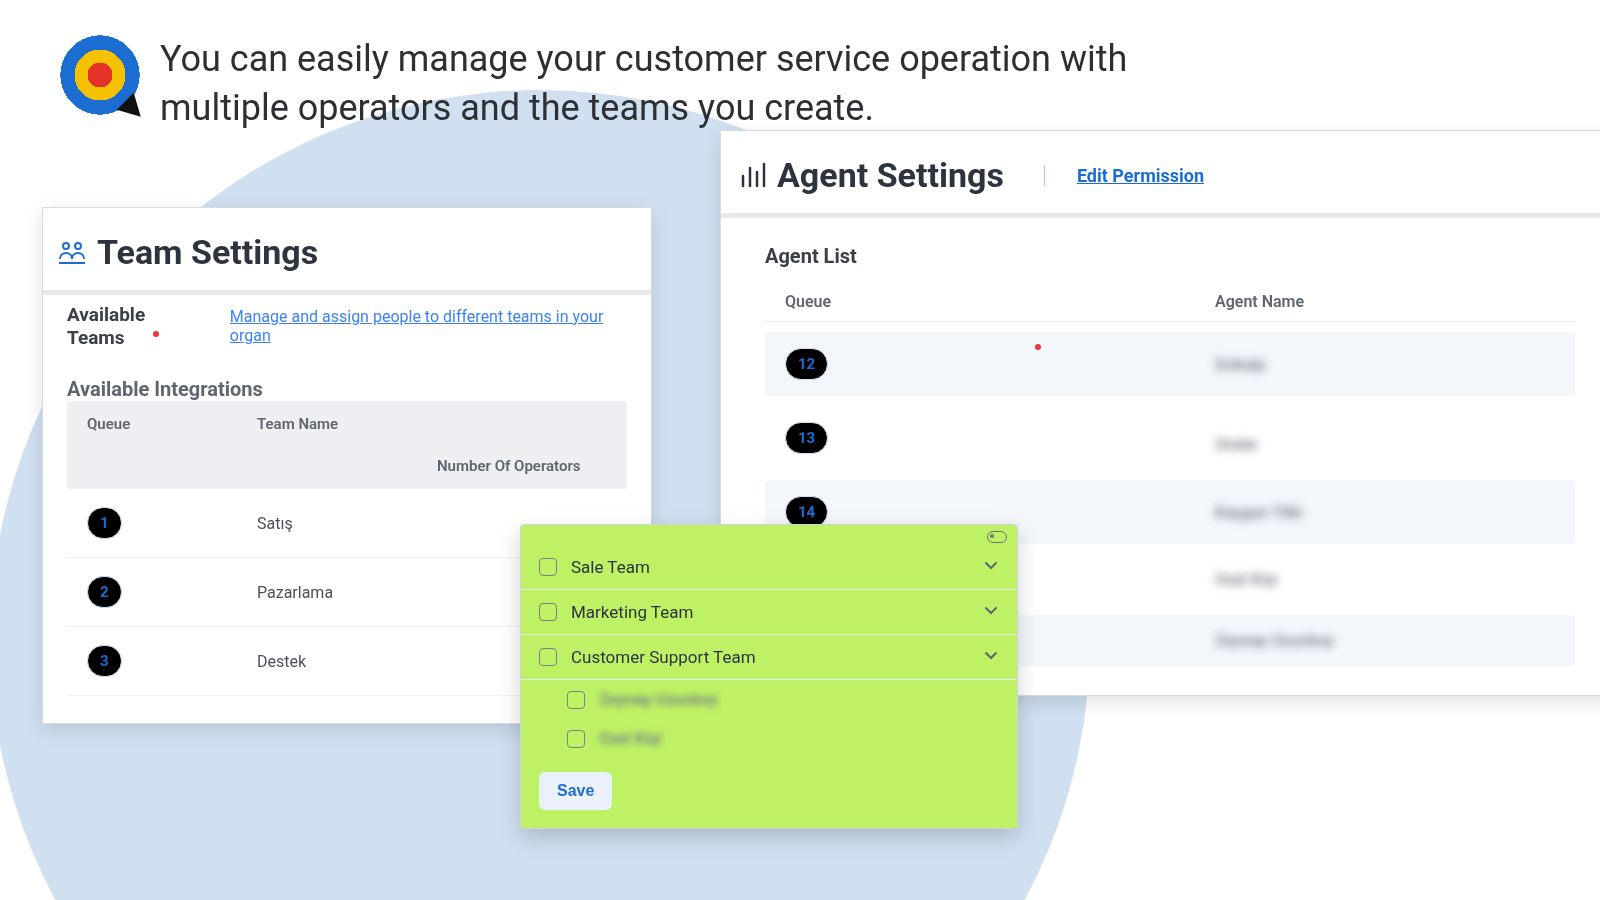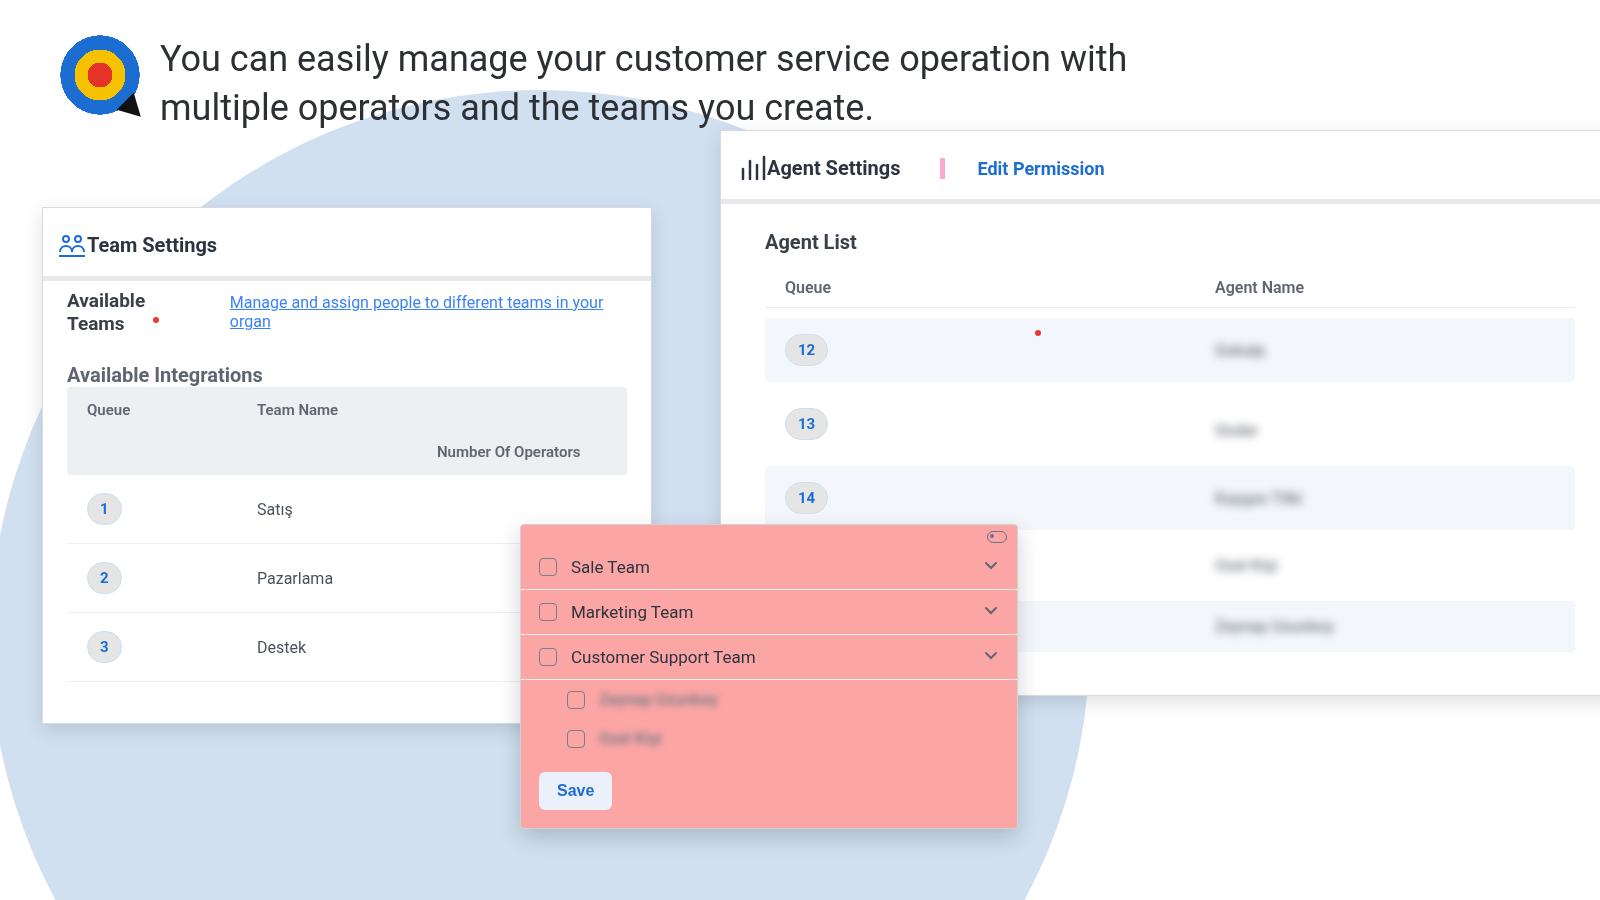--- a/index.html
+++ b/index.html
@@ -46,58 +46,58 @@
 }
 
 
 .panel {
   position: absolute;
   background: #fff;
   border: 1px solid #d7dbdf;
   box-shadow: 0 6px 18px rgba(0,0,0,0.12);
 }
 .panel-title {
-  font-size: 20px; font-weight: 700; color: #2d3440;
-  display: flex; align-items: center; gap: 0;
+  font-size: 34px; font-weight: 700; color: #2d3440;
+  display: flex; gap: 10px;
 }
 .icon-box { display: inline-flex; align-items: center; }
 
 
 .team-panel { left: 42px; top: 207px; width: 610px; height: 517px; }
 .team-panel .panel-head { padding: 24px 14px 18px; border-bottom: 5px solid #e6e8eb; }
 .team-panel .body-pad { padding: 8px 24px; }
 .avail-row { display:flex; align-items:center; gap:30px; margin-bottom:28px; position:relative;}
 .avail-teams-label { font-size:19px; font-weight:700; color:#3a4049; }
 .avail-desc { font-size:16px; color:#3b82f6;text-decoration:underline; }
 .red-dot { position:absolute; width:6px;height:6px;background:#e33;border-radius:50%; left:86px; top:28px;}
 .subhead { font-size:20px; font-weight:700; color:#5f6671; margin-bottom:0; }
 .tbl-head { display:flex; background:#edeff2; border-radius:4px; padding:14px 20px; font-size:15px; font-weight:600; color:#5f6671;}
 .tbl-head .c1{width:170px;} .tbl-head .c2{width:180px;} .tbl-head .c3{flex:1;margin-top:42px;}
 .tbl-row { display:flex; align-items:center; padding:18px 20px; border-bottom:1px solid #eef0f3; font-size:16px; color:#4b515b;}
 .tbl-row .c1{width:170px;} .tbl-row .c2{width:180px;} .tbl-row .c3{flex:1;}
-.q-badge { display:inline-block; padding:6px 12px; background:#e5e5e5; border:1px solid #cfdff5; border-radius:16px; color:#1b6dd1; font-weight:700; font-size:15px;}
+.q-badge { display:inline-block; padding:6px 12px; background:#000000; border:1px solid #cfdff5; border-radius:16px; color:#1b6dd1; font-weight:700; font-size:15px;}
 
 
 .agent-panel { left: 720px; top: 130px; width: 900px; height: 566px; }
 .agent-head { padding:24px 18px 18px; border-bottom:5px solid #e6e8eb; display:flex; align-items:center; gap:40px;}
-.edit-perm { color:#1b6dd1; font-weight:700; font-size:18px; cursor:pointer; border-left:5px solid #f9a8d4; padding-left:32px;}
+.edit-perm { color:#1b6dd1; font-weight:700; font-size:18px; cursor:pointer; border-left:1px solid #f9a8d4; padding-left:32px;text-decoration:underline;}
 .agent-body { padding:26px 44px; }
 .agent-list-title { font-size:20px; font-weight:700; color:#3a4049; margin-bottom:14px;}
 .agent-head-row { display:flex; padding:10px 20px; font-size:16px; font-weight:600; color:#5f6671; border-bottom:1px solid #e8ebee;}
 .agent-head-row .ac1{width:430px;} .agent-head-row .ac2{flex:1;}
 .agent-row { display:flex; align-items:center; padding:16px 20px; margin-top:10px; background:#f3f7fc; border-radius:4px;}
 .agent-row.alt { background:#fff;align-items:flex-end; }
 .agent-row .ac1{width:430px; position:relative;} .agent-row .ac2{flex:1;}
 .blurred { filter: blur(4px); color:#7a7f88; font-weight:600;}
 .dot-ind {position:absolute; width:6px;height:6px;background:#e33;border-radius:50%; left:250px; top:-4px;}
 
 
 .popover {
   position:absolute; left:520px; top:524px; width:498px;
-  background:#fca5a5; border:1px solid #cfd3d8; box-shadow:0 8px 22px rgba(0,0,0,0.18);
+  background:#bef264; border:1px solid #cfd3d8; box-shadow:0 8px 22px rgba(0,0,0,0.18);
   border-radius:4px; z-index:5;
 }
 .pop-head { display:flex; justify-content:flex-end; padding:6px 10px 2px;}
 .toggle-icon { width:20px; height:12px; border:1.5px solid #6b7280; border-radius:6px; position:relative;}
 .toggle-icon::after{content:"";position:absolute;width:4px;height:4px;background:#6b7280;border-radius:50%;left:2px;top:2px;}
 .team-opt { display:flex; align-items:center; padding:12px 18px; border-bottom:1px solid #eceef1; font-size:17px; color:#2d3440; cursor:pointer;}
 .team-opt:last-of-type{border-bottom:none;}
 .cb { width:18px;height:18px;border:1.5px solid #7a7f88;border-radius:4px;margin-right:14px;flex-shrink:0;}
 .chev { margin-left:auto; }
 .chev svg{width:16px;height:16px;}

